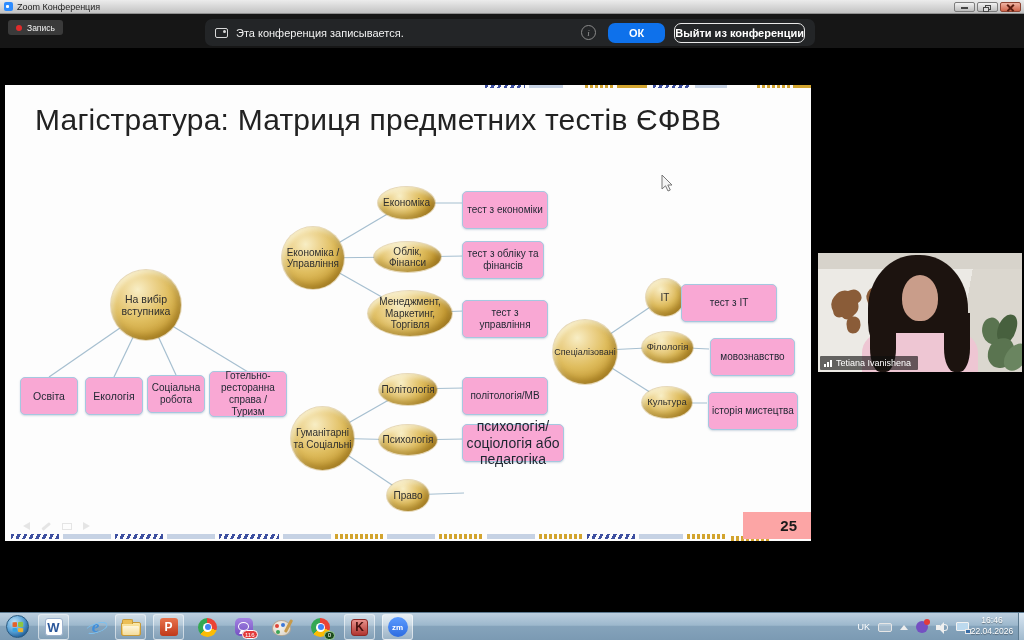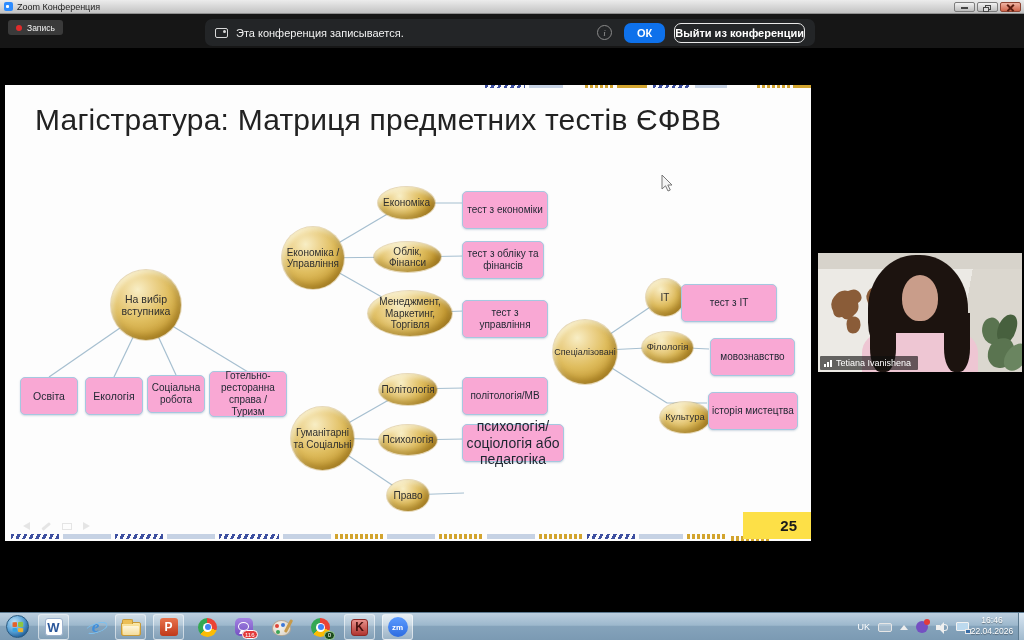--- a/index.html
+++ b/index.html
@@ -32,39 +32,39 @@
   .rec-pill span { color:#f0f0f0; font-size:8.5px; }
   .notifybar { position:absolute; left:205px; top:5px; width:610px; height:27px;
     background:#232527; border-radius:7px; display:flex; align-items:center; padding:0 10px; }
   .rec-scr-ico { width:13px; height:10px; border:1.4px solid #d8d8d8; border-radius:2px; position:relative; flex:none; }
   .rec-scr-ico::after { content:""; position:absolute; right:1px; top:1px; width:3px; height:3px; border-radius:50%; background:#d8d8d8; }
   .notify-txt { color:#f2f2f2; font-size:11px; margin-left:8px; }
   .nspacer { flex:1; }
   .info-ico { width:15px; height:15px; border:1.5px solid #8a8a8a; border-radius:50%;
     color:#9a9a9a; font-size:9px; display:flex; align-items:center; justify-content:center; font-style:italic; font-family:"Liberation Serif",serif; }
   .okbtn { margin-left:12px; background:#0e71eb; color:#fff; border:none; border-radius:7px;
-    font-size:11px; font-weight:bold; padding:4px 13px; font-family:"Liberation Sans",sans-serif; }
+    font-size:11px; font-weight:bold; padding:4px 21px; font-family:"Liberation Sans",sans-serif; }
   .leavebtn { margin-left:9px; background:transparent; color:#fff; border:1.5px solid #e9e9e9;
     border-radius:7px; font-size:11px; font-weight:bold; padding:3px 0; font-family:"Liberation Sans",sans-serif; }
 
   
   .slide { position:absolute; left:5px; top:85px; width:806px; height:456px; background:#fdfdfd; }
   .slide-title { position:absolute; left:30px; top:18px; width:746px; text-align:left;
     font-size:30px; color:#222; letter-spacing:.2px; }
   .connectors { position:absolute; left:0; top:0; z-index:1; }
   .gold { position:absolute; z-index:2; border-radius:50%;
     background:radial-gradient(circle at 38% 28%, #f8eec5 0%, #eed694 22%, #dfbd5e 48%, #c79d36 75%, #ab8124 100%);
     box-shadow: inset -3px -4px 7px rgba(110,78,8,.4), inset 2px 3px 5px rgba(255,252,230,.75), 0 0 0 1px rgba(190,150,60,.35);
     display:flex; align-items:center; justify-content:center; text-align:center;
     color:#2e2e2e; line-height:1.15; }
   .bbox { position:absolute; z-index:2; background:#f9a8d4; border:1px solid #a5c8e0; border-radius:5px;
     display:flex; align-items:center; justify-content:center; text-align:center;
     font-size:10.5px; color:#1d2530; line-height:1.18; padding:18px 3px;
     box-shadow:0 1px 2px rgba(120,150,175,.35); }
-  .pgnum { position:absolute; left:738px; top:427px; width:68px; height:27px; background:#fde047;
+  .pgnum { position:absolute; left:738px; top:427px; width:68px; height:27px; background:#fca5a5;
     display:flex; align-items:center; justify-content:flex-end; padding-right:14px;
     font-size:15px; font-weight:bold; color:#1a1a1a; z-index:2;text-align:center; }
   .sb { position:absolute; height:5px; z-index:1; }
   .sb.top { height:3px; }
   .sb.bd { background:repeating-linear-gradient(115deg, #3d4fa0 0 3px, rgba(0,0,0,0) 3px 6px); }
   .sb.lb { background:#c6d2e4; }
   .sb.gd { background:repeating-linear-gradient(90deg, #d2a42e 0 3px, rgba(0,0,0,0) 3px 5px); }
   .sb.gs { background:#d2a42e; }
   .pctrl { position:absolute; left:18px; top:437px; display:flex; gap:11px; align-items:center; z-index:2; opacity:.5; }
   .pc-arrow-l { width:0; height:0; border-top:4px solid transparent; border-bottom:4px solid transparent; border-right:7px solid #cfcfcf; }
@@ -254,21 +254,21 @@
   <div class="bbox" style="left:457px; top:292px; width:86px; height:23px; font-size:10px;">політологія/МВ</div>
   <div class="gold" style="left:374px; top:340px; width:58px; height:30px; font-size:10px;">Психологія</div>
   <div class="bbox" style="left:457px; top:339px; width:102px; height:31px; font-size:14px;">психологія/соціологія або педагогіка</div>
   <div class="gold" style="left:382px; top:395px; width:42px; height:31px; font-size:10px;">Право</div>
 
   <div class="gold" style="left:548px; top:235px; width:64px; height:64px; font-size:9px; white-space:nowrap;">Спеціалізовані</div>
   <div class="gold" style="left:641px; top:194px; width:38px; height:37px; font-size:10px;">IT</div>
   <div class="bbox" style="left:676px; top:199px; width:96px; height:24px; font-size:10px;">тест з IT</div>
   <div class="gold" style="left:637px; top:247px; width:51px; height:31px; font-size:9.5px;">Філологія</div>
   <div class="bbox" style="left:705px; top:253px; width:85px; height:23px; font-size:10px;">мовознавство</div>
-  <div class="gold" style="left:655px; top:302px; width:50px; height:31px; font-size:9.5px;margin-top:15px;">Культура</div>
+  <div class="gold" style="left:637px; top:302px; width:50px; height:31px; font-size:9.5px;">Культура</div>
   <div class="bbox" style="left:703px; top:307px; width:90px; height:23px; font-size:10px;">історія мистецтва</div>
 
   <div class="pgnum">25</div>
 
   <div class="pctrl">
     <span class="pc-arrow-l"></span>
     <span class="pc-pen"></span>
     <span class="pc-slide"></span>
     <span class="pc-arrow-r"></span>
   </div>

